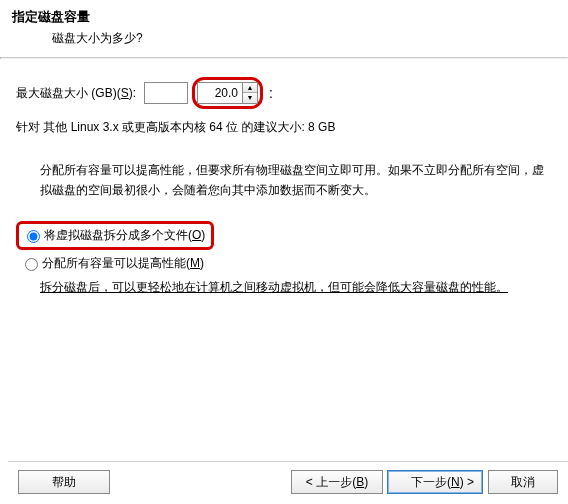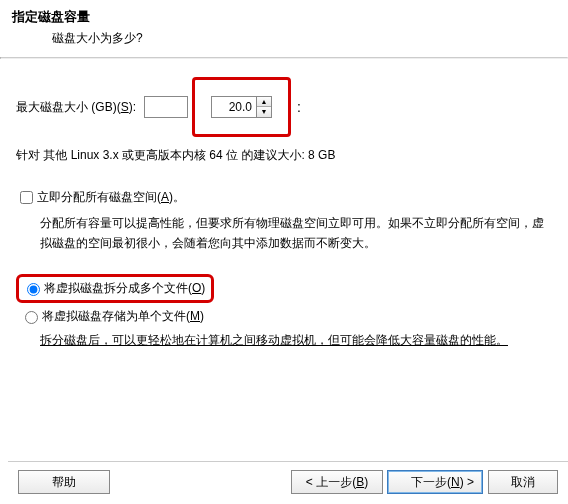--- a/index.html
+++ b/index.html
@@ -46,23 +46,23 @@
     width: 44px;
     height: 22px;
     border: 1px solid #888;
     background: #fff;
     margin-left: 8px;
   }
   .spinner-wrap {
     display: inline-flex;
     align-items: center;
     border: 3px solid #d40000;
-    border-radius: 4px;
+    border-radius: 12px;
     margin-left: 4px;
-    padding: 16px;
+    padding: 2px;
   }
   .spinner-input {
     display: inline-flex;
     align-items: center;
     border: 1px solid #888;
     height: 22px;
     background: #fff;
   }
   .spinner-value {
     width: 44px;
@@ -187,41 +187,35 @@
           <button class="spinner-btn">▲</button>
           <button class="spinner-btn">▼</button>
         </span>
       </span>
     </span>
     <span class="colon">:</span>
   </div>
 
   <div class="recommend">针对 其他 Linux 3.x 或更高版本内核 64 位 的建议大小: 8 GB</div>
 
-  <label class="checkbox-row">
-    <input type="checkbox" style="">
-    <span>
-      <span>立即分配所有磁盘空间(</span><span class="underline">A</span><span>)。</span>
-    </span>
-  </label>
   <div class="desc">分配所有容量可以提高性能，但要求所有物理磁盘空间立即可用。如果不立即分配所有空间，虚拟磁盘的空间最初很小，会随着您向其中添加数据而不断变大。</div>
 
   <div class="radio-group">
     <span class="radio-highlight">
       <label class="radio-row" style="padding:0;margin:0;">
         <input type="radio" name="store" checked="" style="">
         <span>
           <span>将虚拟磁盘拆分成多个文件(</span><span class="underline">O</span><span>)</span>
         </span>
       </label>
     </span>
     <label class="radio-row">
       <input type="radio" name="store" style="">
       <span>
-        <span>将虚拟磁盘存储为单个文件(</span><span class="underline">M</span><span>)</span>
+        <span>分配所有容量可以提高性能(</span><span class="underline">M</span><span>)</span>
       </span>
     </label>
     <div class="desc2">拆分磁盘后，可以更轻松地在计算机之间移动虚拟机，但可能会降低大容量磁盘的性能。</div>
   </div>
 </div>
 
 <div class="button-bar">
   <button class="btn">帮助</button>
   <span class="spacer"></span>
   <button class="btn">

